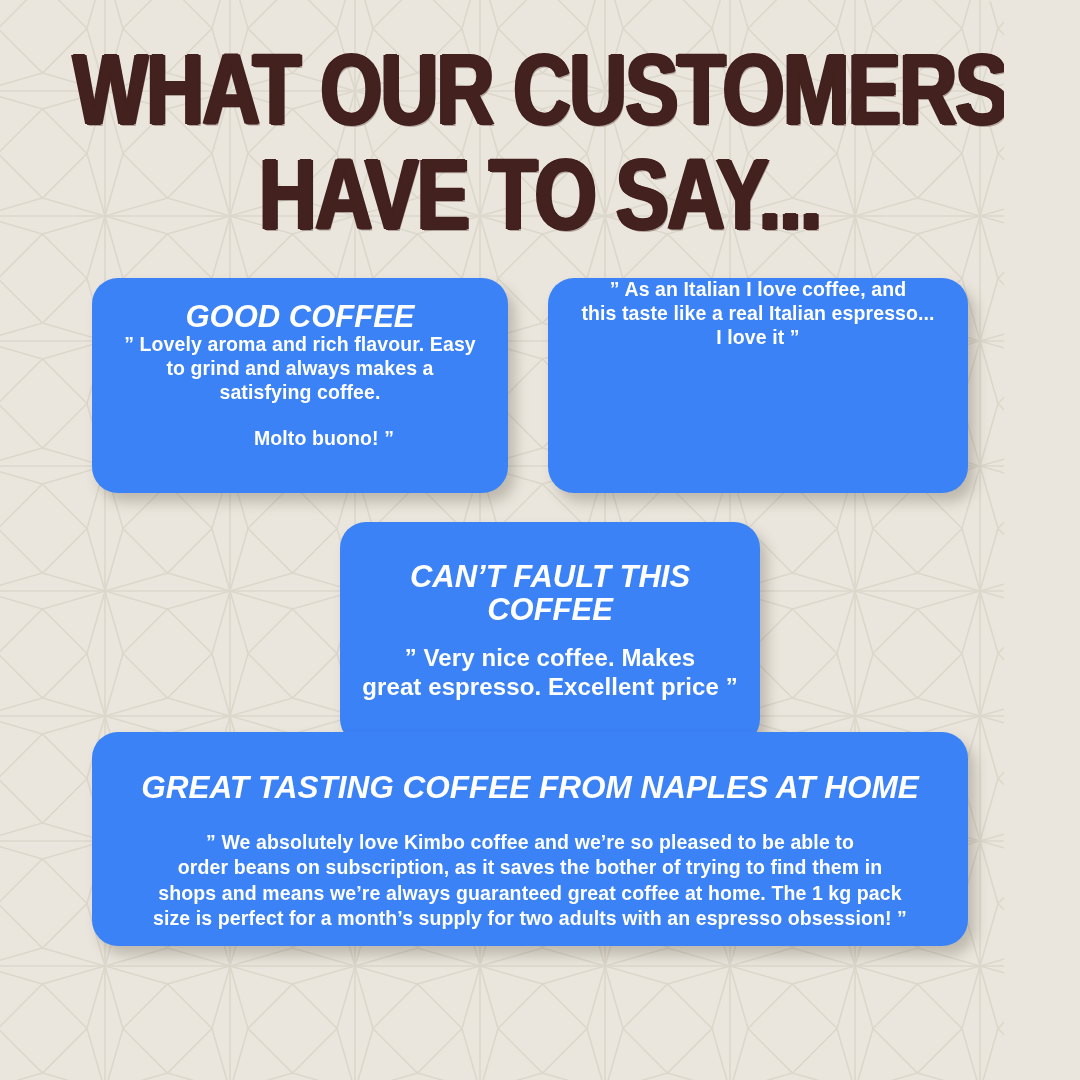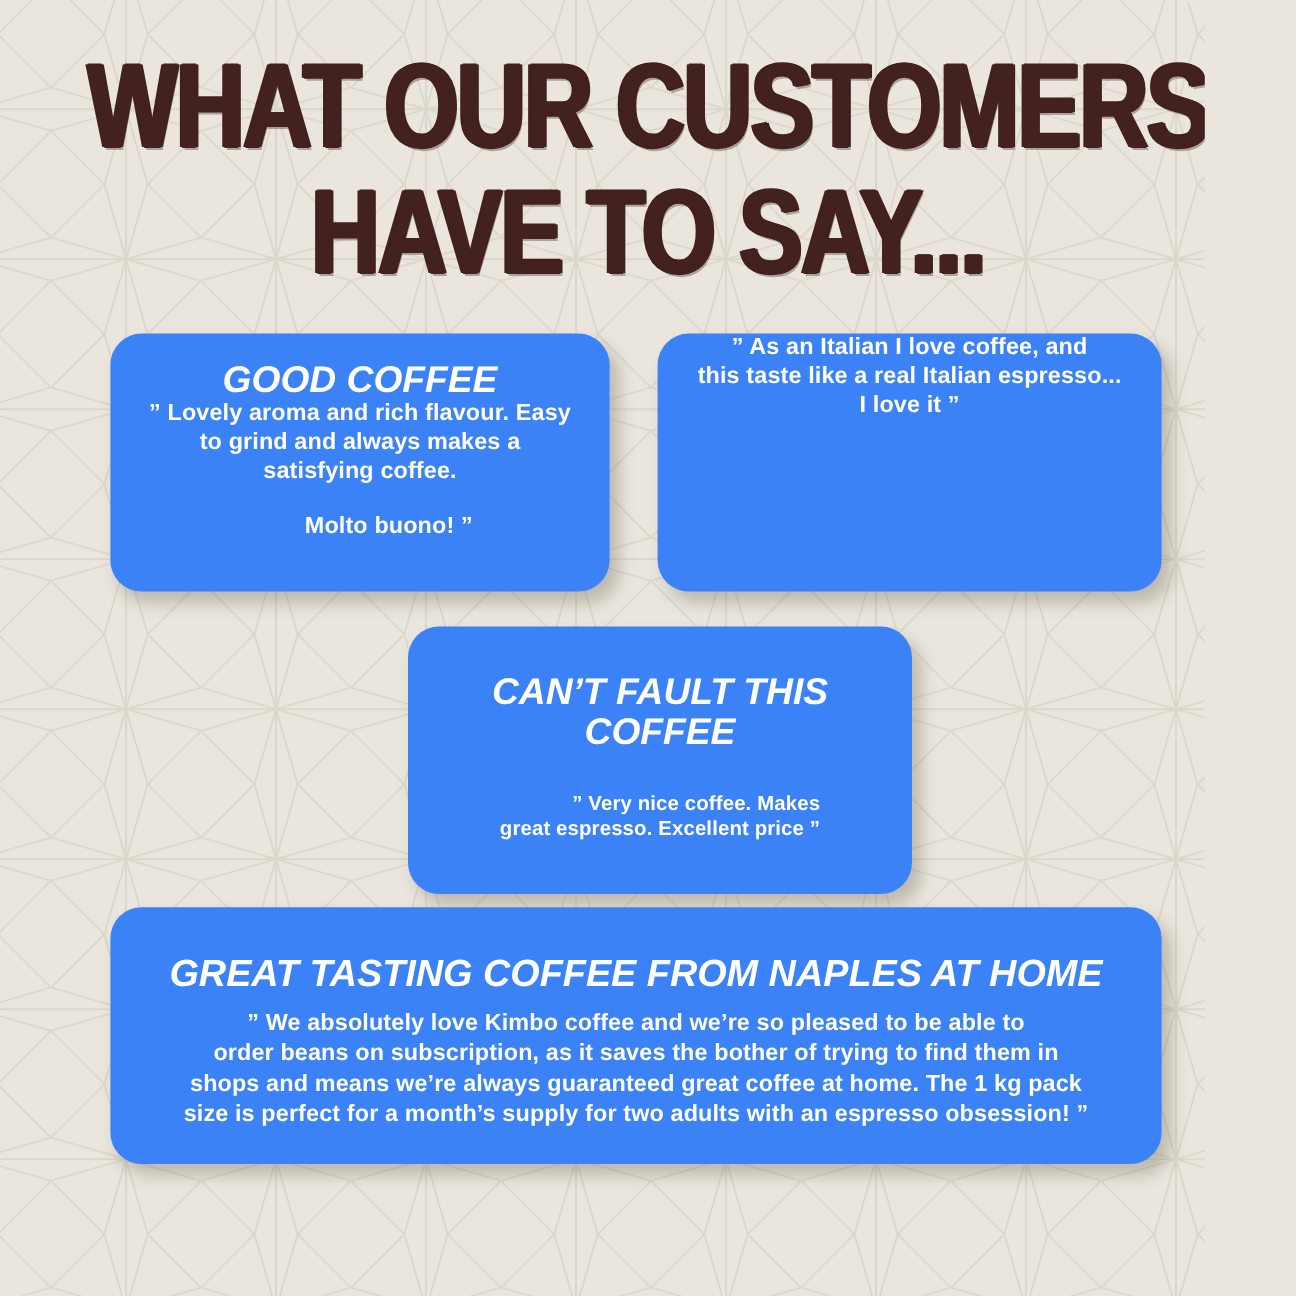--- a/index.html
+++ b/index.html
@@ -152,39 +152,38 @@
     left: 340px;
     top: 522px;
     width: 420px;
     height: 223px;
   }
   #card-cant-fault .card-title {
     font-size: 31px;
     margin-top: 38px;
   }
   #card-cant-fault .card-quote {
-    font-size: 17px;
-    margin-top: 33px;
-    text-align: right;
+    font-size: 24px;
+    margin-top: 16px;
   }
 
   
   #card-great-tasting {
     left: 92px;
-    top: 756px;
+    top: 732px;
     width: 876px;
     height: 214px;
   }
   #card-great-tasting .card-title {
     font-size: 31.5px;
     margin-top: 38px;
   }
   #card-great-tasting .card-quote {
     font-size: 19.5px;
-    margin-top: 12px;
+    margin-top: 26px;
     line-height: 1.30;
   }
 </style>
 </head>
 <body>
 
 <div id="poster">
 
   <svg id="bg-pattern" viewBox="0 0 1080 1080" xmlns="http://www.w3.org/2000/svg" aria-hidden="true">
     <defs>

